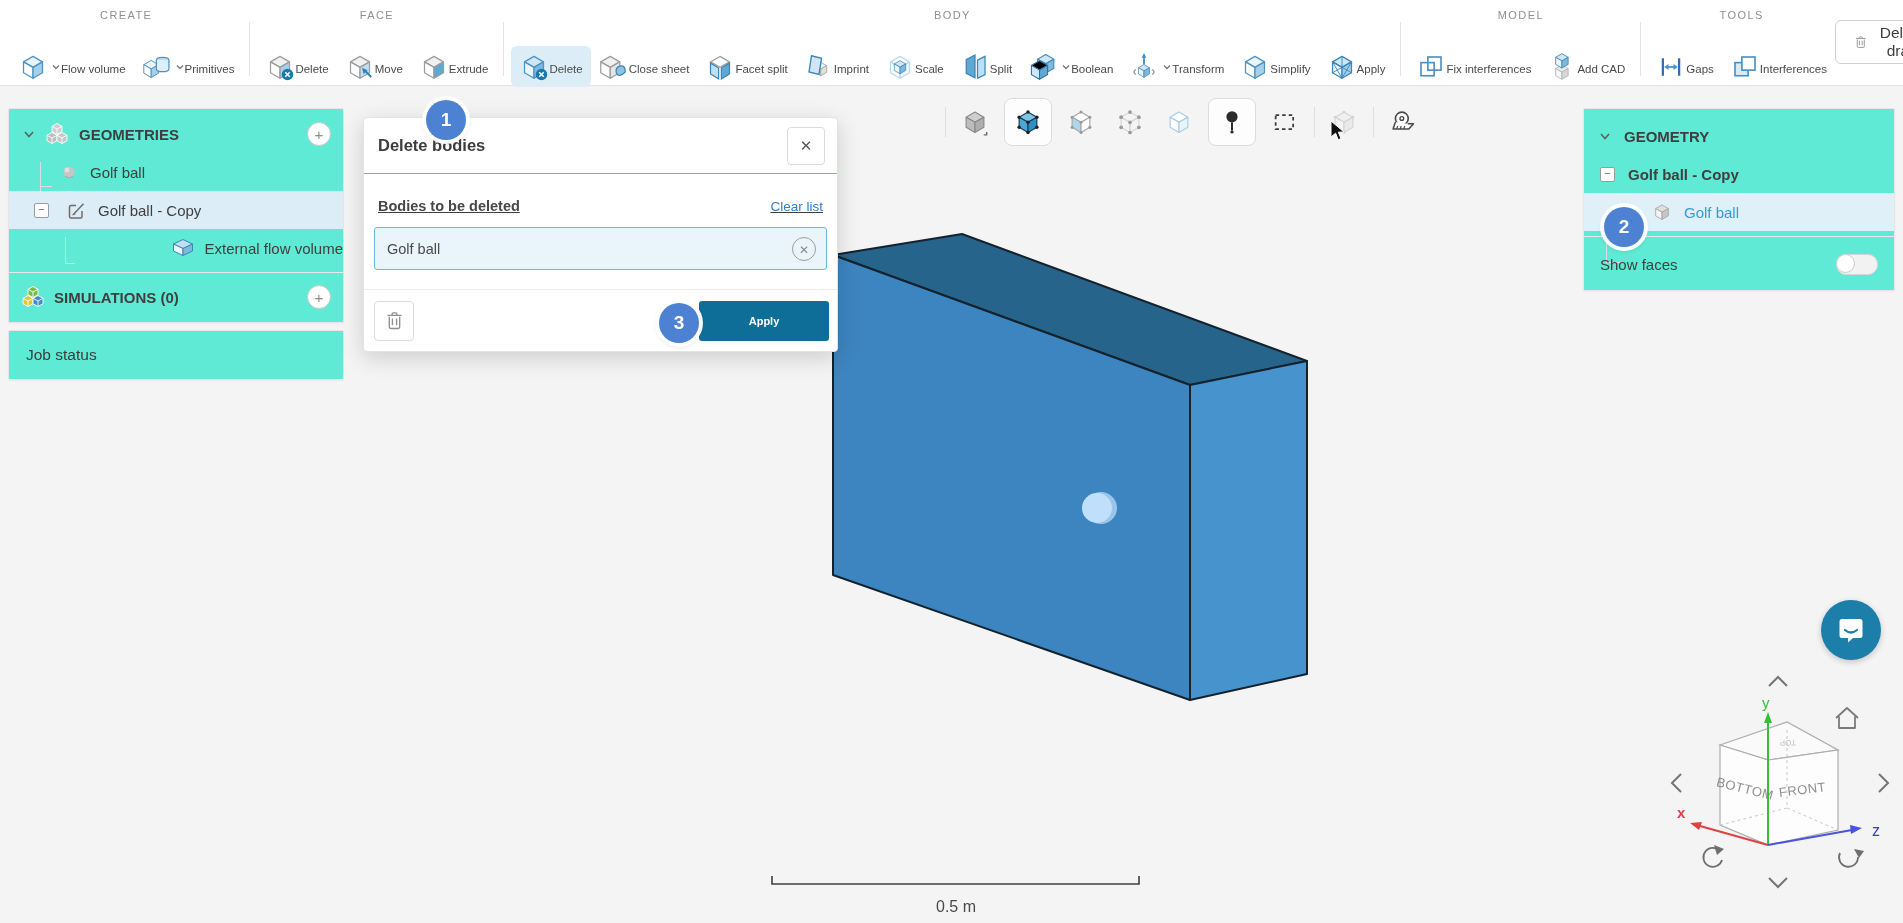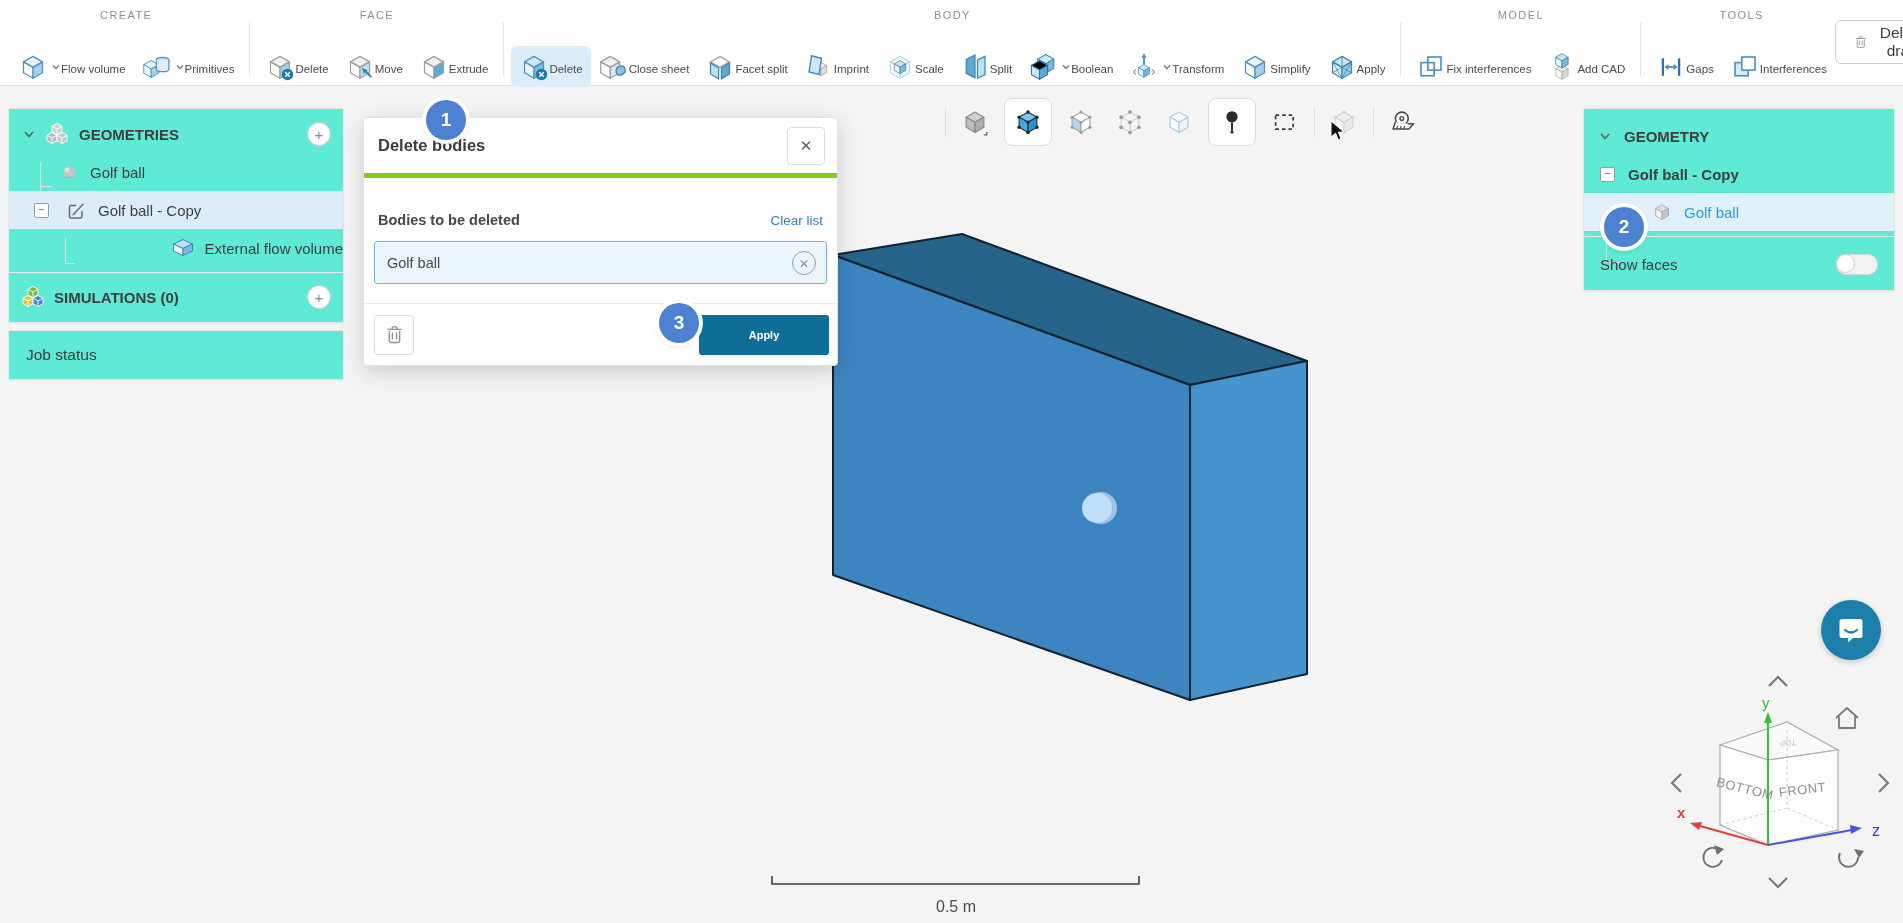--- a/index.html
+++ b/index.html
@@ -37,26 +37,26 @@
   .minus-box{width:13px;height:13px;border:1px solid #9c9c9c;border-radius:2px;background:#fff;color:#666;
              font-size:11px;line-height:11px;text-align:center;cursor:pointer;flex:none;}
   .row-sel{background:#dcedf7;}
   .divider-h{height:1px;background:#e8e8e8;margin:5px 0;}
   .job-card{margin-top:7px;height:48px;display:flex;align-items:center;padding-left:17px;
             font-size:15.5px;font-weight:500;color:#3c3c3c;}
   .cline{position:absolute;background:#ddd;}
   
   .dialog{position:absolute;left:363px;top:117px;width:475px;background:#fff;border:1px solid #e3e3e3;
           border-radius:4px;box-shadow:0 6px 22px rgba(0,0,0,.16);z-index:6;box-sizing:border-box;}
-  .dlg-head{height:55px;border-bottom:5px solid #84cc16;display:flex;align-items:center;padding:0 12px 0 14px;}
+  .dlg-head{height:55px;border-bottom:1px solid #84cc16;display:flex;align-items:center;padding:0 12px 0 14px;}
   .dlg-title{font-size:16.5px;font-weight:bold;color:#3c3c3c;flex:1;}
   .dlg-close{width:38px;height:38px;border:1px solid #dcdcdc;border-radius:4px;background:#fff;color:#5a5a5a;
              font-size:15px;cursor:pointer;}
   .dlg-body{padding:0 14px;}
-  .dlg-lblrow{display:flex;align-items:center;margin-top:34px;}
+  .dlg-lblrow{display:flex;align-items:center;margin-top:24px;text-decoration:underline;}
   .dlg-label{font-size:14.5px;font-weight:bold;color:#474747;flex:1;}
   .dlg-link{font-size:13.5px;color:#2f80cb;cursor:pointer;}
   .dlg-input{margin:13px -4px 19px;height:41px;background:#e9f4fb;border:1px solid #66bde2;border-radius:3px;
              display:flex;align-items:center;padding:0 10px 0 12px;}
   .dlg-input .val{font-size:14.5px;color:#4a4a4a;flex:1;}
   .chip-x{width:24px;height:24px;border:1px solid #9e9e9e;border-radius:50%;background:transparent;color:#8a8a8a;
           font-size:12px;line-height:22px;text-align:center;cursor:pointer;}
   .dlg-foot{border-top:1px solid #ececec;height:61px;display:flex;align-items:center;padding:0 8px 0 10px;}
   .trash-btn{width:40px;height:40px;border:1px solid #dcdcdc;border-radius:4px;background:#fff;cursor:pointer;
              display:flex;align-items:center;justify-content:center;}

